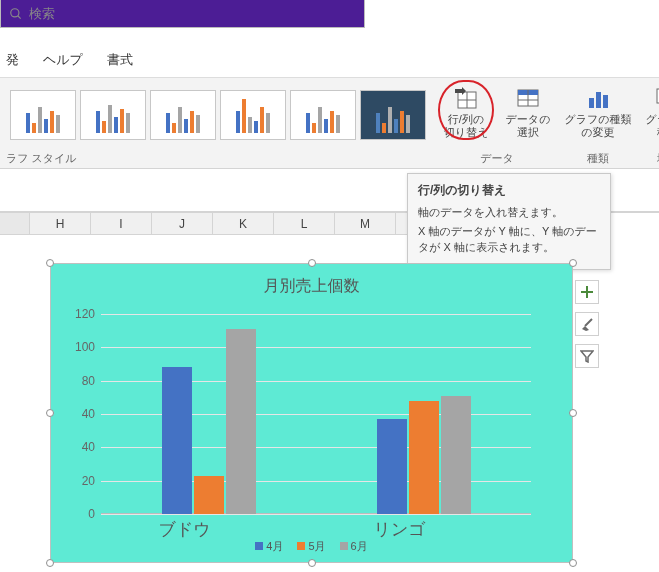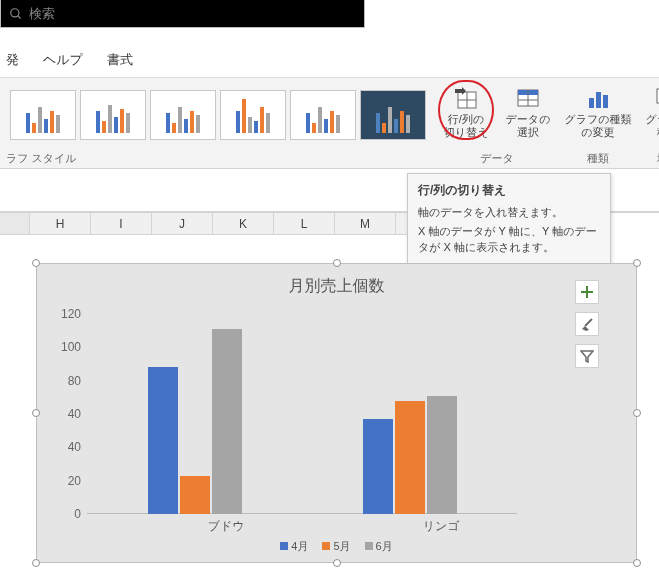--- a/index.html
+++ b/index.html
@@ -1,19 +1,19 @@
 <!DOCTYPE html>
 <html><head>
 <meta charset="utf-8">
 <style>
   * { box-sizing: border-box; margin: 0; padding: 0; }
   body { font-family: "Yu Gothic UI", "Meiryo", sans-serif; font-size: 12px; background: #fff; color: #333; width: 659px; height: 572px; overflow: hidden; position: relative; }
 
   
-  .search-bar { position: absolute; top: 0; left: 0; width: 365px; height: 28px; border: 1px solid #bbb; border-top: none; display: flex; align-items: center; padding: 0 8px; gap: 6px; color: #888; background: #000000; }
+  .search-bar { position: absolute; top: 0; left: 0; width: 365px; height: 28px; border: 1px solid #bbb; border-top: none; display: flex; align-items: center; padding: 0 8px; gap: 6px; color: #888; background: #4c1d95; }
   .search-bar svg { flex: 0 0 auto; }
   .search-bar span { font-size: 13px; }
 
   
   .tab-row { position: absolute; top: 48px; left: 0; height: 24px; display: flex; align-items: center; gap: 16px; padding: 0 2px; }
   .tab { font-size: 13px; padding: 2px 4px; }
   .tab.highlight { position: relative; }
   .tab.highlight::before { content: ""; position: absolute; left: -6px; right: -6px; top: -4px; bottom: -4px; border: 2px solid #d8232a; border-radius: 50%/60%; }
 
   
@@ -39,41 +39,41 @@
   .rb-btn.highlight::before { content: ""; position: absolute; left: -4px; right: -4px; top: -4px; bottom: -2px; border: 2px solid #d8232a; border-radius: 50%/55%; }
 
   
   .sheet-colhead { position: absolute; top: 212px; left: 0; right: 0; height: 22px; display: flex; border-top: 1px solid #d4d4d4; }
   .colcell { width: 61px; height: 22px; border-right: 1px solid #d4d4d4; border-bottom: 1px solid #d4d4d4; display: flex; align-items: center; justify-content: center; font-size: 12px; color: #444; background: #f0f0f0; }
   .colcell:first-child { width: 30px; background: #e8e8e8; border-left: none; }
 
   .empty-gap { position: absolute; top: 170px; left: 0; right: 0; height: 42px; background: #fff; border-bottom: 1px solid #d4d4d4; }
 
   
-  .chart-wrap { position: absolute; top: 263px; left: 36px; width: 601px; height: 300px; border: 1px solid #bfbfbf; background: #e5e5e5; }
+  .chart-wrap { position: absolute; top: 263px; left: 50px; width: 523px; height: 300px; border: 1px solid #bfbfbf; background: #5eead4; }
   .handle { position: absolute; width: 8px; height: 8px; border: 1px solid #8f8f8f; background: #fff; border-radius: 50%; }
   .handle.tl { top: -5px; left: -5px; }
   .handle.tr { top: -5px; right: -5px; }
   .handle.bl { bottom: -5px; left: -5px; }
   .handle.br { bottom: -5px; right: -5px; }
   .handle.tm { top: -5px; left: calc(50% - 4px); }
   .handle.bm { bottom: -5px; left: calc(50% - 4px); }
   .handle.ml { top: calc(50% - 4px); left: -5px; }
   .handle.mr { top: calc(50% - 4px); right: -5px; }
 
   .chart-title { text-align: center; font-size: 16px; color: #555; padding: 12px 0 6px; }
   .plot { position: absolute; top: 50px; left: 50px; width: 430px; height: 200px; }
   .ytick { position: absolute; left: -32px; width: 26px; text-align: right; font-size: 12px; color: #666; transform: translateY(-50%); }
   .gridline { position: absolute; left: 0; right: 0; height: 1px; background: #e6e6e6; }
   .xaxis { position: absolute; left: 0; right: 0; bottom: 0; height: 1px; background: #bbb; }
   .chart-bar { position: absolute; bottom: 0; }
   .c-blue { background: #4472c4; }
   .c-orange { background: #ed7d31; }
   .c-gray { background: #a5a5a5; }
-  .catlabel { position: absolute; top: 204px; font-size: 12px; color: #555; text-align: right; width: 100px; }
+  .catlabel { position: absolute; top: 204px; font-size: 17px; color: #555; text-align: left; width: 100px; }
   .legend { position: absolute; bottom: 8px; left: 0; right: 0; display: flex; justify-content: center; gap: 14px; font-size: 11px; color: #555; align-items: center; }
   .swatch { width: 8px; height: 8px; display: inline-block; margin-right: 3px; }
 
   
   .chart-tools { position: absolute; top: 280px; left: 575px; display: flex; flex-direction: column; gap: 8px; }
   .chart-tool { width: 24px; height: 24px; border: 1px solid #cfcfcf; background: #fff; display: flex; align-items: center; justify-content: center; }
 
   
   .tooltip { position: absolute; top: 173px; left: 407px; width: 204px; background: #f6f6f6; border: 1px solid #c9c9c9; padding: 8px 10px 10px; font-size: 11px; color: #444; box-shadow: 1px 1px 4px rgba(0,0,0,0.15); }
   .tooltip .tt-title { font-weight: bold; margin-bottom: 6px; font-size: 12px; }

